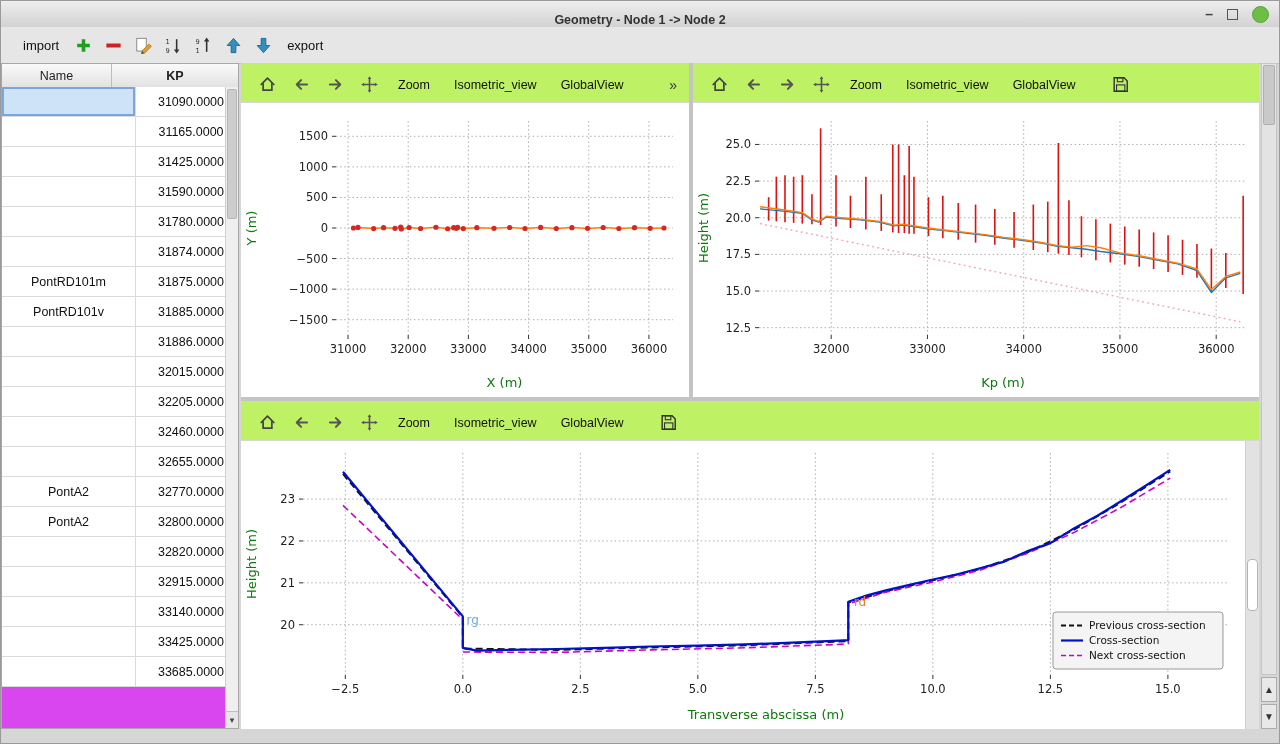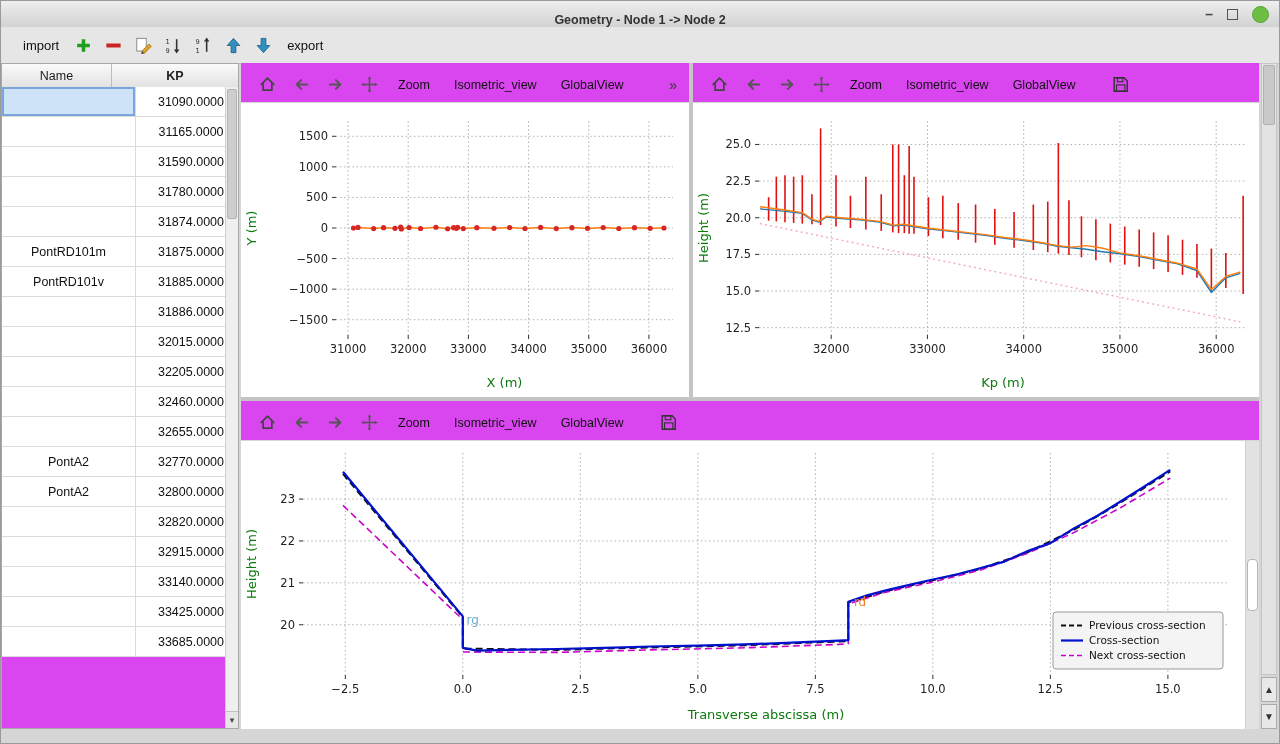--- a/index.html
+++ b/index.html
@@ -35,21 +35,21 @@
   .tbl-scrollbar{position:absolute;top:23px;right:0;width:13px;bottom:0;background:#efefef;border-left:1px solid #cfcfcf;box-sizing:border-box;}
   .tbl-thumb{position:absolute;top:2px;left:1px;right:1px;height:128px;background:#cdcdcd;border:1px solid #b5b5b5;border-radius:2px;}
   .tbl-downbtn{position:absolute;bottom:0;left:0;right:0;height:16px;background:#e6e6e6;border-top:1px solid #c0c0c0;font-size:9px;color:#444;display:flex;align-items:center;justify-content:center;}
 
   
   .right-area{position:absolute;top:62px;left:240px;right:20px;bottom:14px;background:#c4c4c4;}
   .panel{position:absolute;background:#ffffff;overflow:hidden;}
   .panel-a{top:0;left:0;width:448px;height:334px;}
   .panel-b{top:0;left:452px;right:0;height:334px;}
   .panel-c{top:338px;left:0;right:0;bottom:0;}
-  .ptoolbar{position:absolute;top:0;left:0;right:0;height:40px;padding-top:4px;box-sizing:border-box;background:#d946ef;border-bottom:1px solid #d6d6d6;display:flex;align-items:center;gap:2px;padding-left:10px;padding-right:8px;}
+  .ptoolbar{position:absolute;top:0;left:0;right:0;height:40px;padding-top:4px;box-sizing:border-box;background:#bef264;border-bottom:1px solid #d6d6d6;display:flex;align-items:center;gap:2px;padding-left:10px;padding-right:8px;}
   .pt-icon{width:32px;height:28px;display:flex;align-items:center;justify-content:center;}
   svg.icon{width:19px;height:19px;}
   .pt-txt{padding:4px 11px;font-size:12.5px;color:#111;}
   .pt-overflow{margin-left:auto;font-size:14px;color:#333;padding:0 4px;}
   .pt-save{margin-left:16px;}
   .chart{position:absolute;top:40px;left:0;right:0;bottom:0;background:#fff;}
   .panel-c .chart{right:14px;}
   .mini-vscroll{position:absolute;top:40px;right:0;width:14px;bottom:0;background:#e2e2e2;border-left:1px solid #cfcfcf;box-sizing:border-box;}
   .mini-thumb{position:absolute;top:118px;left:1px;right:1px;height:50px;background:#ffffff;border:1px solid #b5b5b5;border-radius:4px;}
 
@@ -183,20 +183,24 @@
       <div class="th kp">KP</div>
     </div>
     <div class="tbl-body" id="tbl-body">
         <div class="trow">
           <div class="td name selected"></div>
           <div class="td kp">31090.0000</div>
         </div>
         <div class="trow">
           <div class="td name"></div>
           <div class="td kp">31165.0000</div>
+        </div>
+        <div class="trow">
+          <div class="td name"></div>
+          <div class="td kp">31425.0000</div>
         </div>
         <div class="trow">
           <div class="td name"></div>
           <div class="td kp">31590.0000</div>
         </div>
         <div class="trow">
           <div class="td name"></div>
           <div class="td kp">31780.0000</div>
         </div>
         <div class="trow">

